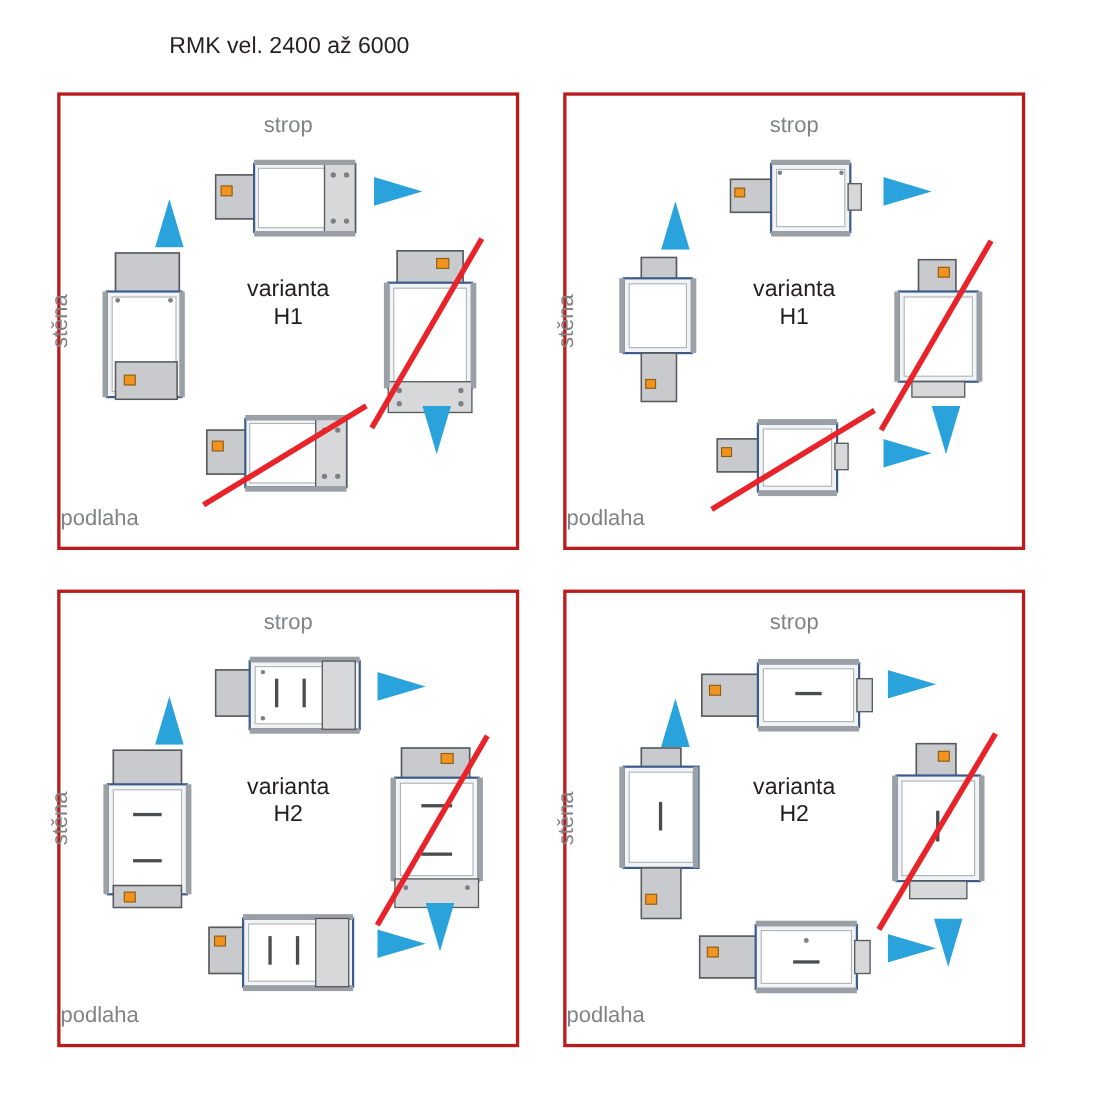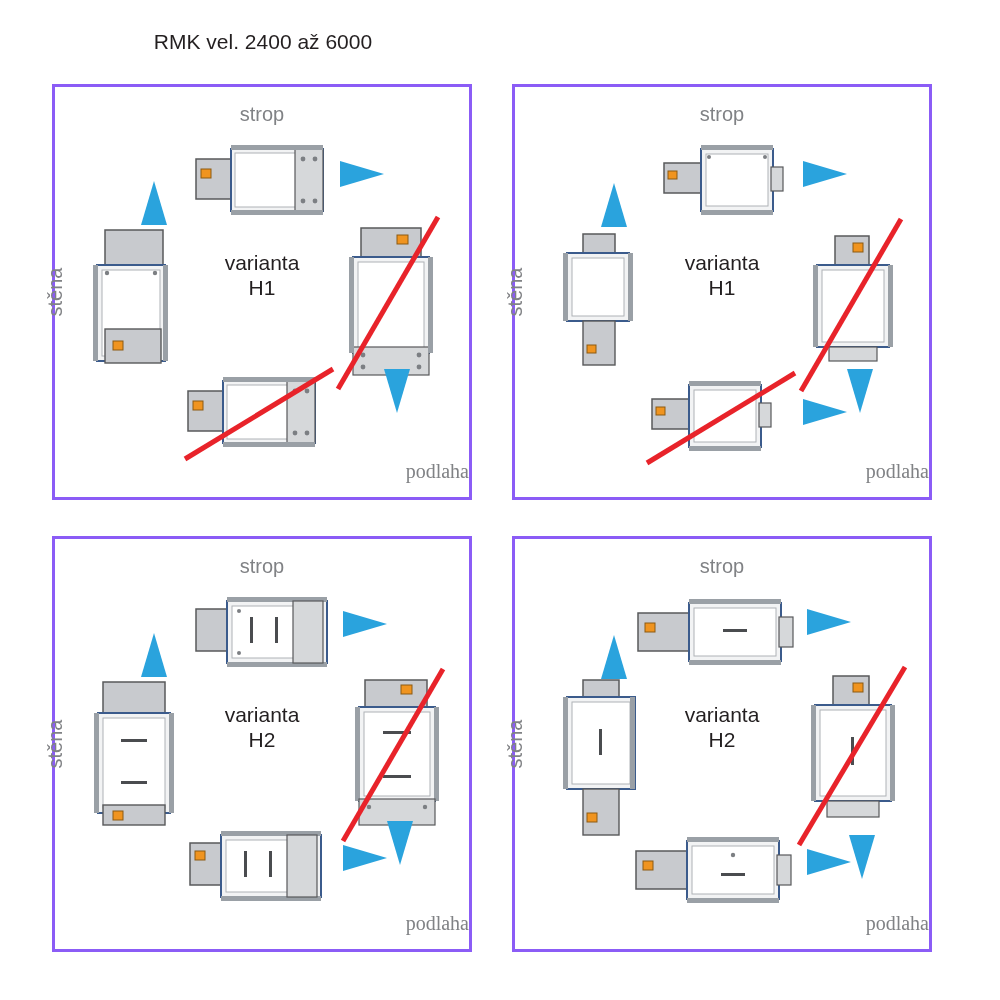--- a/index.html
+++ b/index.html
@@ -33,39 +33,39 @@
     color: #231f20;
     text-align: center;
     white-space: nowrap;
   }
   .col-title.c0 { left: 48px;  top: 30px; width: 430px; }
   .col-title.c1 { left: 508px; top: 30px; width: 430px; }
 
   
   .panel {
     position: absolute;
-    border: 3px solid #8b5cf6;
+    border: 3px solid #b91c1c;
     background: #ffffff;
   }
   .panel.p00 { left: 52px;  top: 84px;  width: 420px; height: 416px; }
   .panel.p01 { left: 512px; top: 84px;  width: 420px; height: 416px; }
   .panel.p10 { left: 52px;  top: 536px; width: 420px; height: 416px; }
   .panel.p11 { left: 512px; top: 536px; width: 420px; height: 416px; }
 
   .panel-inner { position: relative; width: 100%; height: 100%; }
 
   
   .edge-label {
     position: absolute;
     font-size: 20px;
     color: #808285;
     white-space: nowrap;
   }
   .edge-top    { top: 16px; left: 0; width: 100%; text-align: center; }
-  .edge-bottom { bottom: 14px; left: 0; width: 100%; text-align: right; font-family: Liberation Serif, serif; }
+  .edge-bottom { bottom: 14px; left: 0; width: 100%; text-align: left; }
   .edge-left {
     left: -24px;
     top: 50%;
     transform: translateY(-50%) rotate(-90deg);
     transform-origin: center center;
   }
 
   .center-label {
     position: absolute;
     left: 0;

